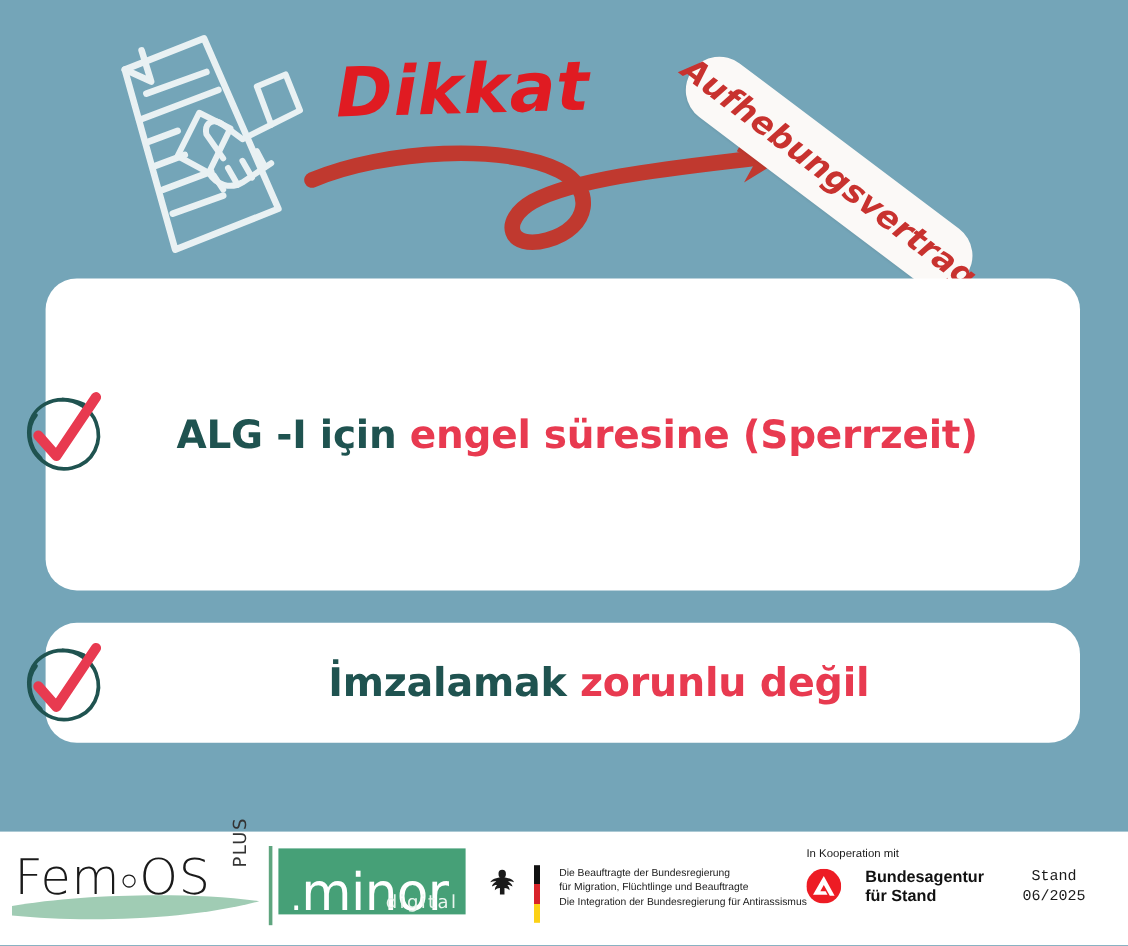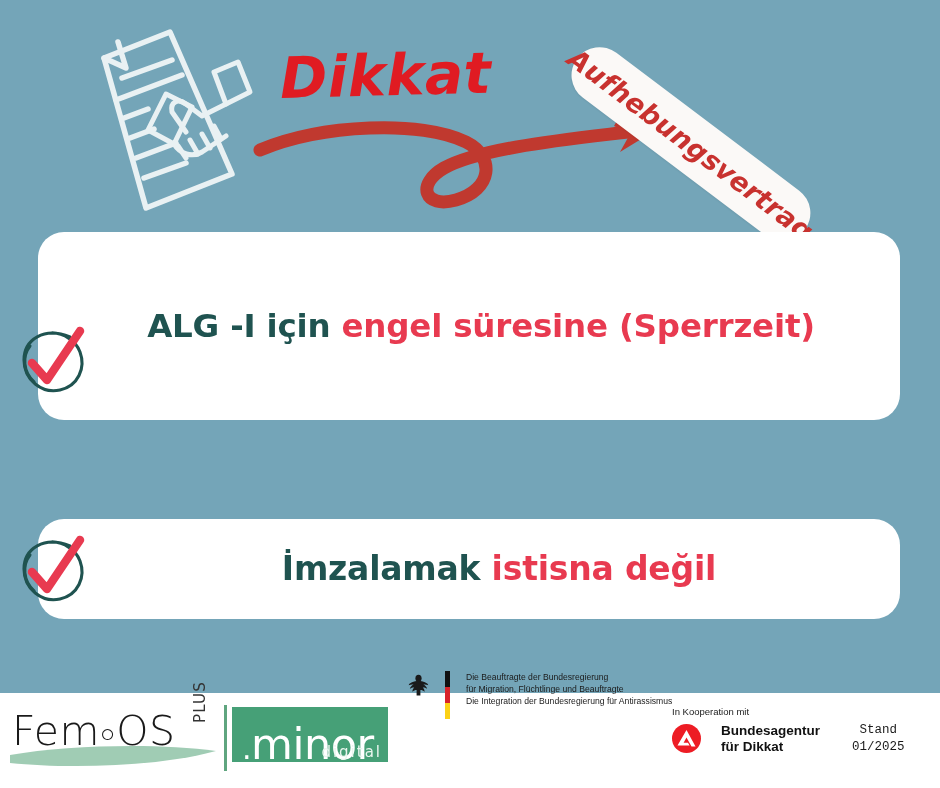--- a/index.html
+++ b/index.html
@@ -101,21 +101,21 @@
     background: #ffffff;
     border-radius: 26px;
     display: flex;
     align-items: center;
   }
 
   .card-1 {
     left: 38px;
     top: 232px;
     width: 862px;
-    height: 188px;
+    height: 260px;
   }
 
   .card-2 {
     left: 38px;
     top: 519px;
     width: 862px;
     height: 100px;
   }
 
   .check-mark {
@@ -263,21 +263,21 @@
     font-family: "DejaVu Sans", sans-serif;
     font-size: 15px;
     color: #e9f5ee;
     letter-spacing: 2px;
   }
 
   
   .bmi {
     position: absolute;
     left: 408px;
-    top: 670px;
+    top: 720px;
     display: flex;
     align-items: flex-start;
     gap: 16px;
   }
 
   .eagle {
     width: 21px;
     height: 24px;
     margin-top: 2px;
   }
@@ -420,21 +420,21 @@
 
   <div class="card card-2">
     <svg class="check-mark" viewBox="0 0 76 76">
       <g fill="none" stroke="#1f5350" stroke-width="3.1" stroke-linecap="round">
         <path d="M54 15 C28 4 8 18 8 38 C8 58 26 72 44 68 C62 64 70 46 64 30 C60 19 48 11 36 11"></path>
         <path d="M14 24 C6 34 7 50 18 60"></path>
       </g>
       <path d="M16 41 L31 58 L64 9" fill="none" stroke="#e83a50" stroke-width="8.5" stroke-linecap="round" stroke-linejoin="round"></path>
     </svg>
     <div class="card-text">
-      <div><span>İmzalamak </span><span class="hl">istisna değil</span></div>
+      <div><span>İmzalamak </span><span class="hl">zorunlu değil</span></div>
     </div>
   </div>
 
   <div class="footer">
     <div class="footer-inner">
 
       <div class="femos">
         <svg class="femos-swoosh" viewBox="0 0 210 30">
           <path d="M2 14 C60 4 150 2 208 10 C150 26 60 28 2 22 Z" fill="#8fc3a7" opacity="0.85"></path>
         </svg>
@@ -468,23 +468,23 @@
 
   <div class="ba">
     <div class="ba-koop">In Kooperation mit</div>
     <div class="ba-row">
       <svg class="ba-mark" viewBox="0 0 29 29">
         <circle cx="14.5" cy="14.5" r="14.5" fill="#ed1c24"></circle>
         <path d="M14.5 6 L23.5 22.5 L19.5 22.5 L14.5 13.5 L11.6 18.7 L16 18.7 L17.6 21.6 L5.5 21.6 Z" fill="#ffffff"></path>
       </svg>
       <div class="ba-name">
         <div>Bundesagentur</div>
-        <div>für Dikkat</div>
+        <div>für Stand</div>
       </div>
     </div>
   </div>
 
   <div class="stand">
     <span class="stand-line1">Stand</span>
-    <span class="stand-line2">01/2025</span>
+    <span class="stand-line2">06/2025</span>
   </div>
 
 </div>
 
 </body></html>

